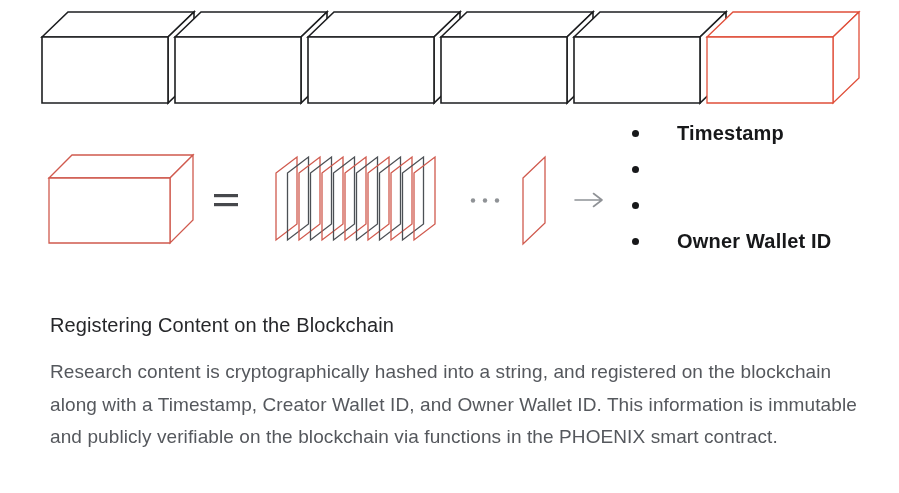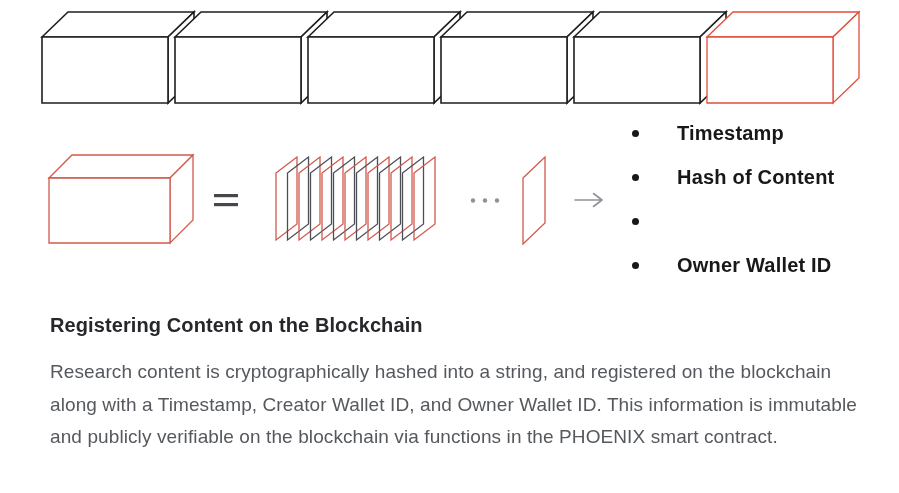--- a/index.html
+++ b/index.html
@@ -7,36 +7,36 @@
     width: 899px; height: 493px;
     background: #ffffff;
     position: relative;
     overflow: hidden;
     font-family: "Liberation Sans", "DejaVu Sans", sans-serif;
   }
   #diagram-svg { position: absolute; left: 0; top: 0; }
 
   .bullets {
     position: absolute; left: 622px; top: 119px;
-    display: flex; flex-direction: column; gap: 16px;
+    display: flex; flex-direction: column; gap: 8px;
   }
   .bullet-row { display: flex; align-items: center; height: 28px; }
   .bullet-dot {
     width: 7px; height: 7px; border-radius: 50%;
     background: #17181a; margin-left: 10px; flex: 0 0 auto;
   }
   .bullet-label {
     margin-left: 38px;
     font-size: 20px; font-weight: 700; color: #17181a;
     letter-spacing: 0.2px; white-space: nowrap;
   }
 
   .section-heading {
     position: absolute; left: 50px; top: 314px; margin: 0;
-    font-size: 20px; font-weight: 700; color: #26272a;
+    font-size: 20px; font-weight: 400; color: #26272a;
     letter-spacing: 0.1px; white-space: nowrap;
   }
   .section-body {
     position: absolute; left: 50px; top: 356px; width: 820px; margin: 0;
     font-size: 19px; font-weight: 300; color: #55585d;
     line-height: 32.5px; letter-spacing: 0.1px;
   }
 </style>
 </head>
 <body>
@@ -107,21 +107,20 @@
     <path d="M575,200 H602 M602,200 L593.5,193.5 M602,200 L593.5,206.5" fill="none" stroke="#8f9296" stroke-width="1.6" stroke-linecap="round"></path>
   </svg>
 
 <div class="bullets" id="bullet-list">
     <div class="bullet-row">
       <span class="bullet-dot"></span>
       <span class="bullet-label">Timestamp</span>
     </div>
     <div class="bullet-row">
       <span class="bullet-dot"></span>
-      <span class="bullet-label">Hash of Content</span>
     </div>
     <div class="bullet-row">
       <span class="bullet-dot"></span>
     </div>
     <div class="bullet-row">
       <span class="bullet-dot"></span>
       <span class="bullet-label">Owner Wallet ID</span>
     </div>
   </div>
 

